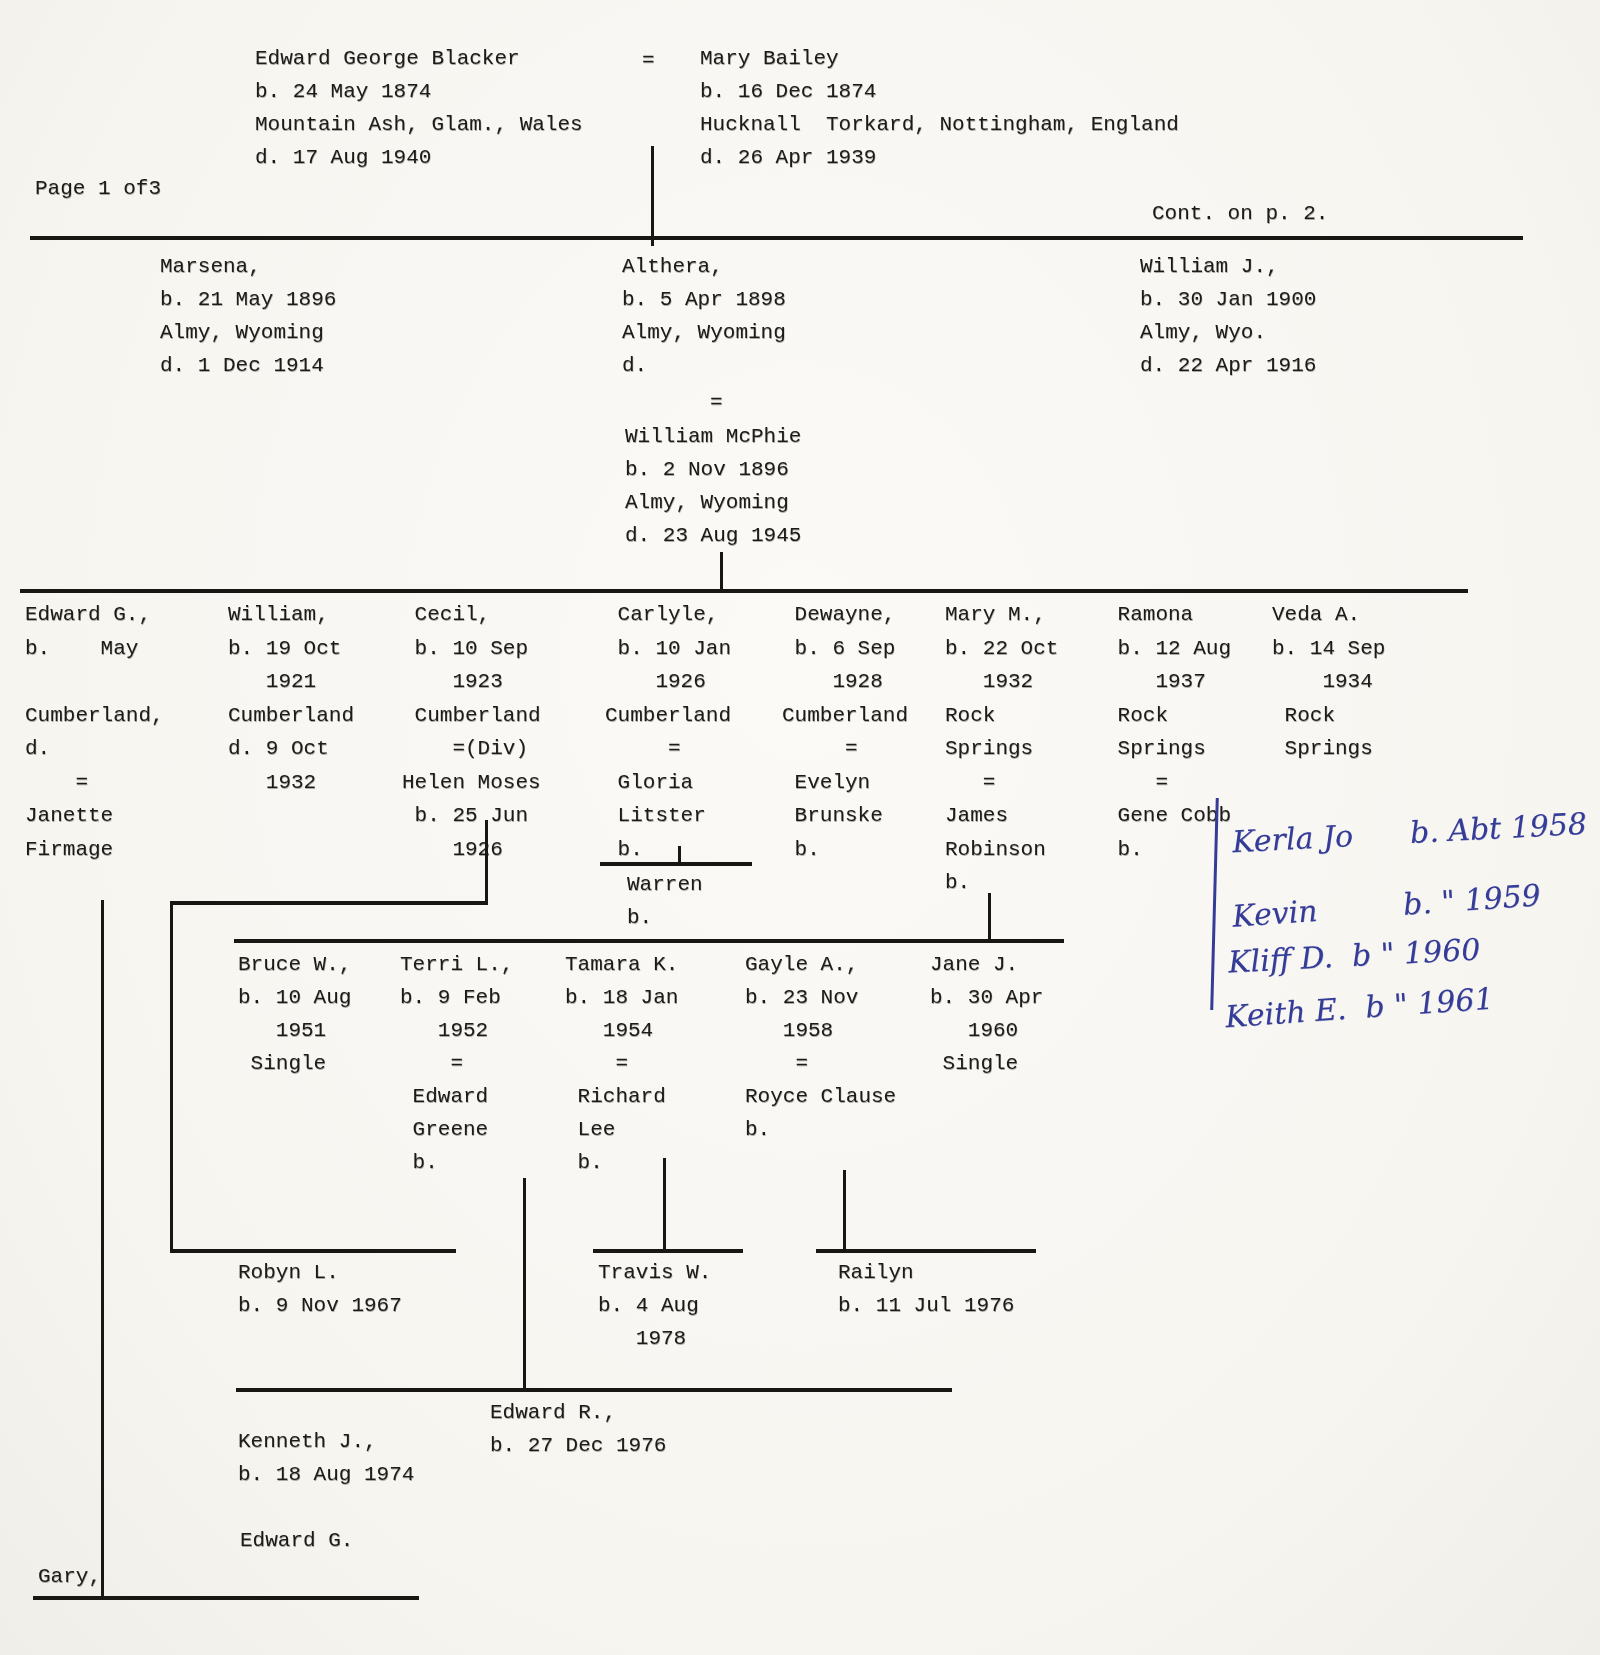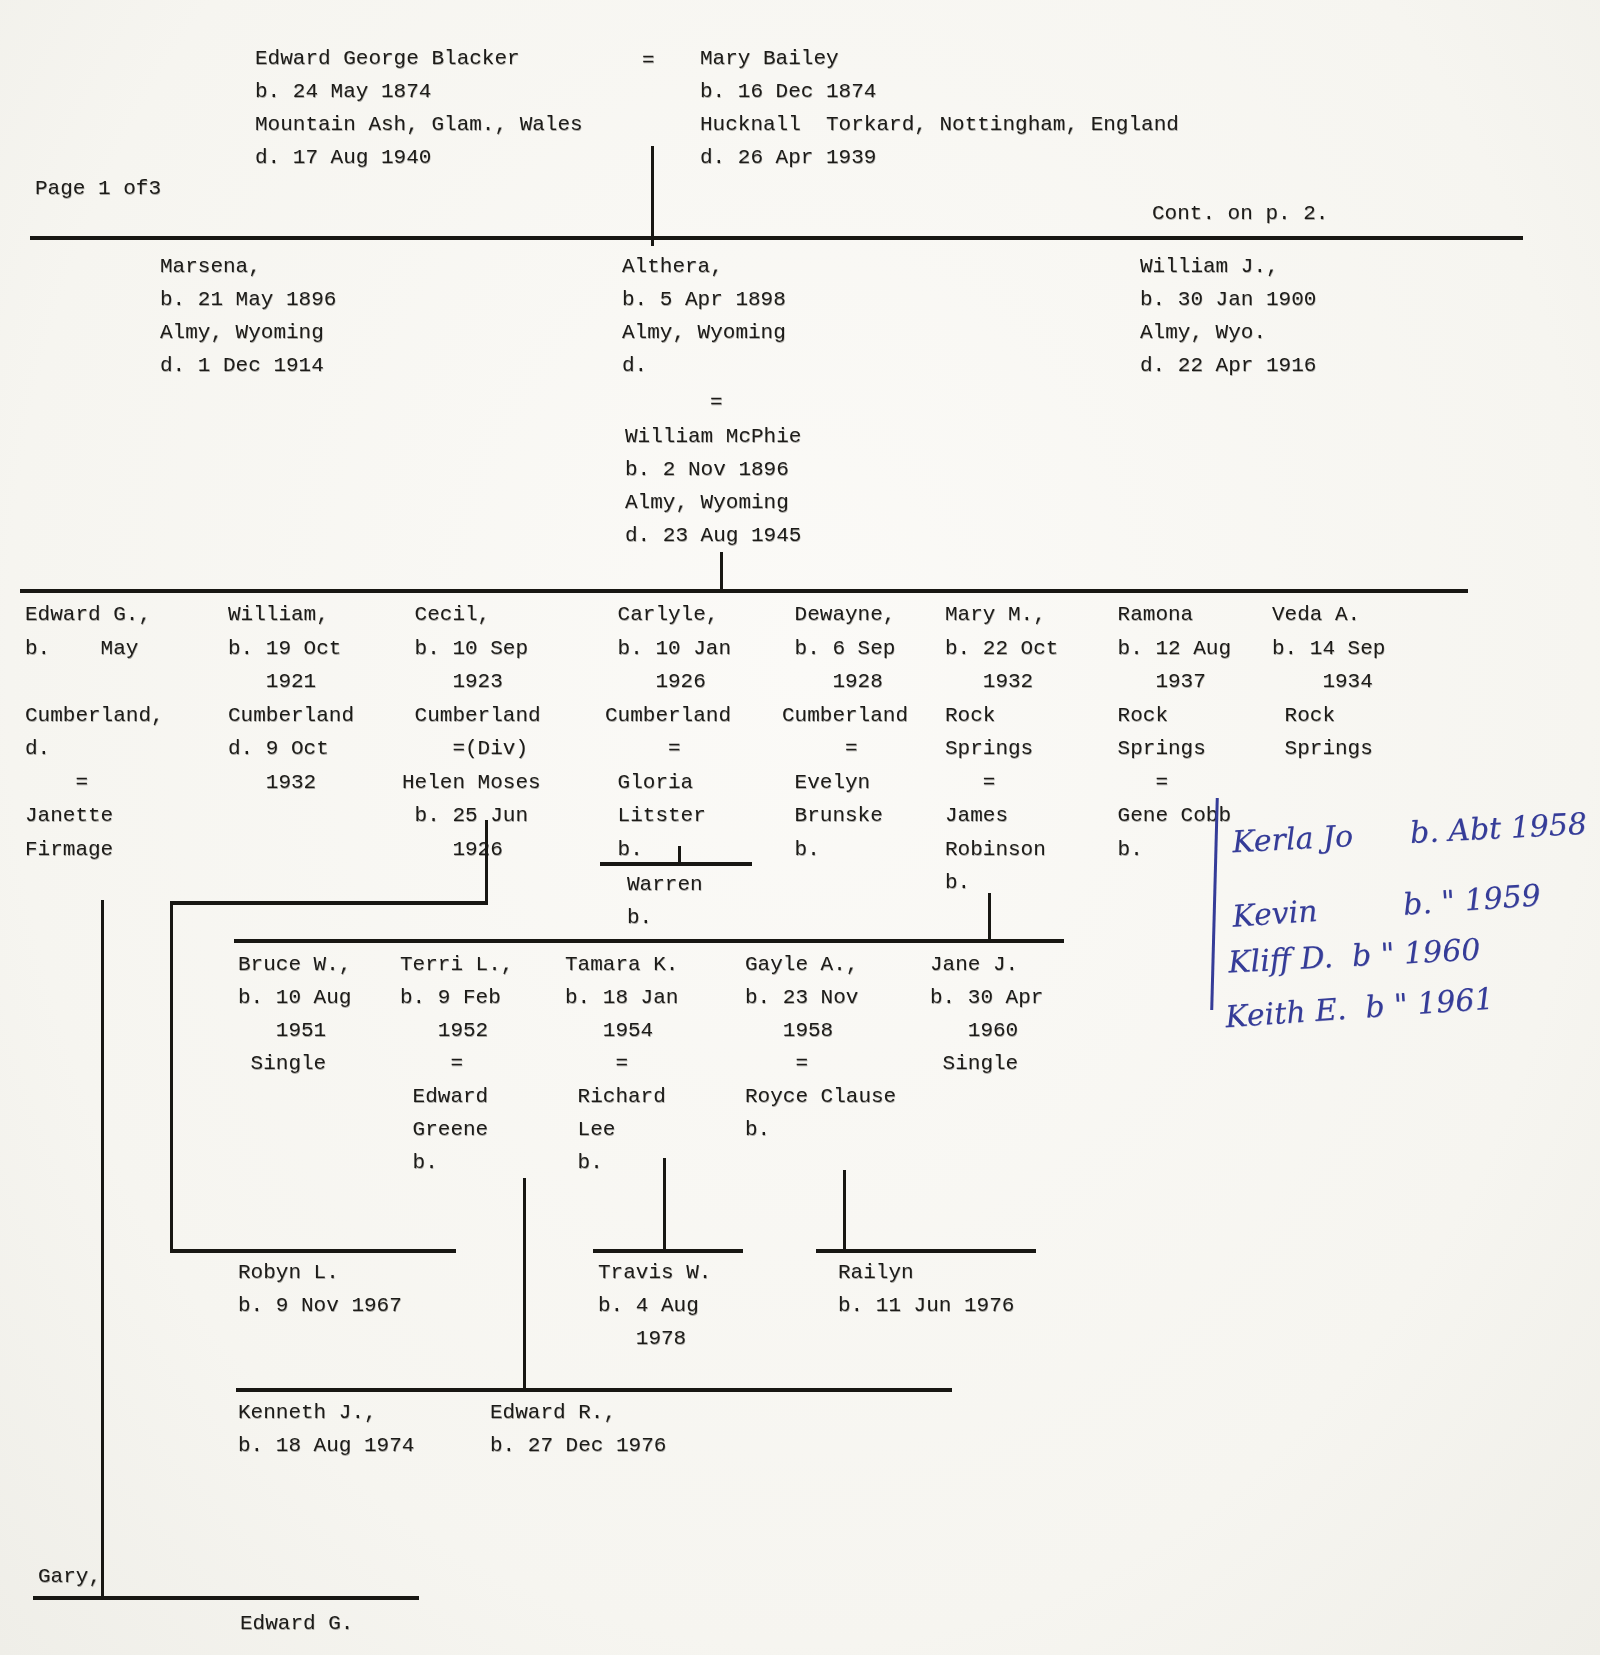--- a/index.html
+++ b/index.html
@@ -185,32 +185,32 @@
   <div class="ln" style="left:843px;top:1170px;width:3px;height:83px"></div>
 
   <div class="ln" style="left:593px;top:1249px;width:150px;height:4px"></div>
   <div class="ln" style="left:816px;top:1249px;width:220px;height:4px"></div>
   <div class="tx" style="left:238px;top:1256px">Robyn L.
 b. 9 Nov 1967</div>
   <div class="tx" style="left:598px;top:1256px">Travis W.
 b. 4 Aug
    1978</div>
   <div class="tx" style="left:838px;top:1256px">Railyn
-b. 11 Jun 1976</div>
+b. 11 Jul 1976</div>
 
   <div class="ln" style="left:236px;top:1388px;width:716px;height:4px"></div>
-  <div class="tx" style="left:238px;top:1396px">Kenneth J.,
+  <div class="tx" style="left:238px;top:1425px">Kenneth J.,
 b. 18 Aug 1974</div>
   <div class="tx" style="left:490px;top:1396px">Edward R.,
 b. 27 Dec 1976</div>
 
   <div class="ln" style="left:101px;top:900px;width:3px;height:700px"></div>
   <div class="ln" style="left:33px;top:1596px;width:386px;height:4px"></div>
   <div class="tx" style="left:38px;top:1560px">Gary,</div>
-  <div class="tx" style="left:240px;top:1607px">Edward G.</div>
+  <div class="tx" style="left:240px;top:1524px">Edward G.</div>
 
   <div class="handline" style="left:1213px;top:798px;width:3px;height:212px;transform:rotate(1.5deg)"></div>
   <div class="hand" style="left:1232px;top:815px;transform:rotate(-3deg)">Kerla Jo      b. Abt 1958</div>
   <div class="hand" style="left:1232px;top:888px;transform:rotate(-4deg)">Kevin         b. " 1959</div>
   <div class="hand" style="left:1228px;top:938px;transform:rotate(-3deg)">Kliff D.  b " 1960</div>
   <div class="hand" style="left:1225px;top:990px;transform:rotate(-4deg)">Keith E.  b " 1961</div>
 
 </div>
 
 </body></html>

